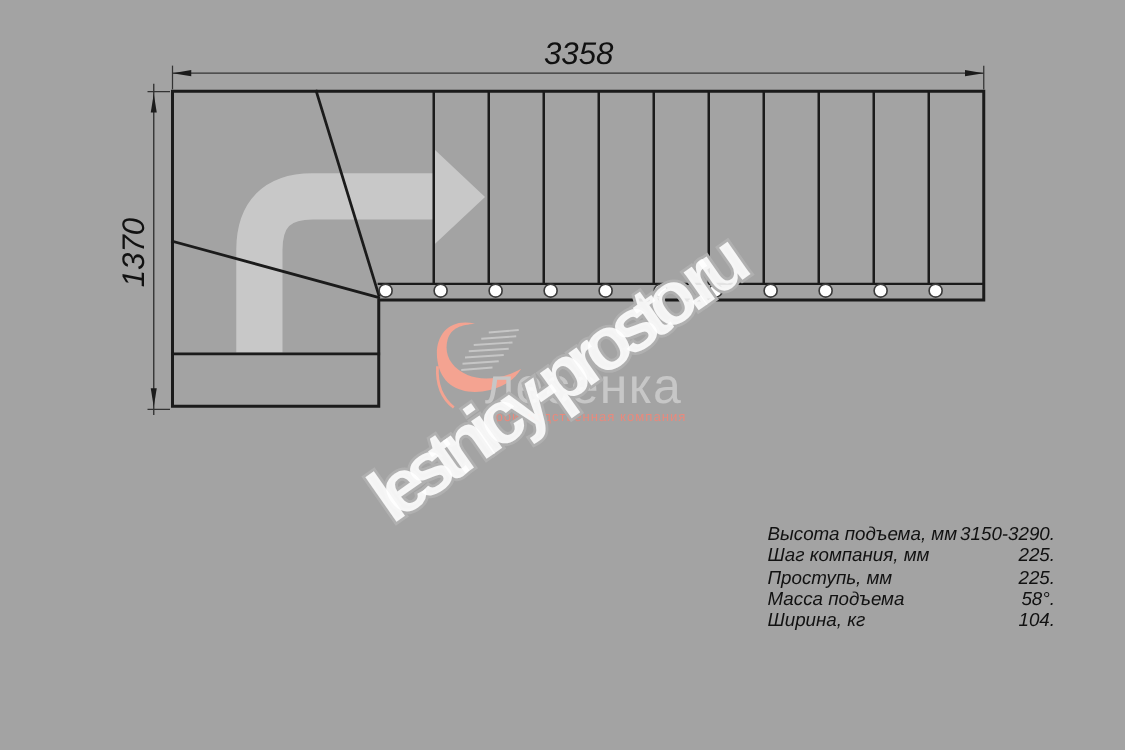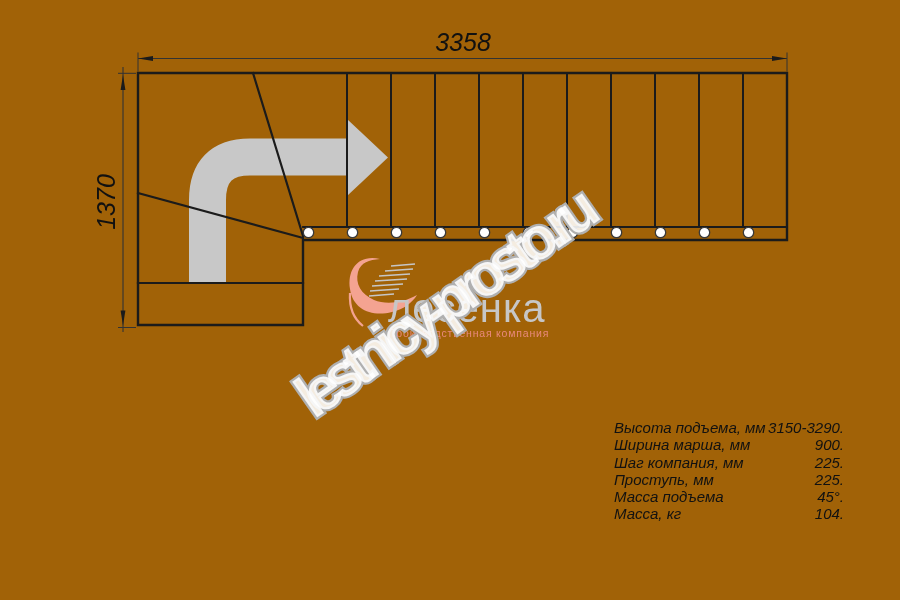--- a/index.html
+++ b/index.html
@@ -1,17 +1,17 @@
 <!DOCTYPE html>
 <html><head>
 <meta charset="utf-8">
 <style>
   html,body{margin:0;padding:0;background:#ffffff;}
   .stage{
-    position:relative;width:900px;height:600px;overflow:hidden;background:#a16207;
+    position:relative;width:900px;height:600px;overflow:hidden;background:#a3a3a3;
     font-family:"Liberation Sans",sans-serif;
   }
   .stage svg{position:absolute;left:0;top:0;}
   .dim-text{
     font-family:"Liberation Sans",sans-serif;
     font-style:italic;font-size:25px;fill:#111111;
   }
   .brand-text{
     font-family:"Liberation Sans",sans-serif;
     font-size:40px;fill:#c7c7c7;letter-spacing:1px;
@@ -106,33 +106,29 @@
 
     <text class="watermark" x="455" y="321" text-anchor="middle" transform="rotate(-35 455 321)">lestnicy-prosto.ru</text>
   </svg>
 
   <div class="specs">
       <div class="spec-row">
         <span class="spec-label">Высота подъема, мм</span>
         <span class="spec-value">3150-3290.</span>
       </div>
       <div class="spec-row">
-        <span class="spec-label">Ширина марша, мм</span>
-        <span class="spec-value">900.</span>
-      </div>
-      <div class="spec-row">
         <span class="spec-label">Шаг компания, мм</span>
         <span class="spec-value">225.</span>
       </div>
       <div class="spec-row">
         <span class="spec-label">Проступь, мм</span>
         <span class="spec-value">225.</span>
       </div>
       <div class="spec-row">
         <span class="spec-label">Масса подъема</span>
-        <span class="spec-value">45°.</span>
+        <span class="spec-value">58°.</span>
       </div>
       <div class="spec-row">
-        <span class="spec-label">Масса, кг</span>
+        <span class="spec-label">Ширина, кг</span>
         <span class="spec-value">104.</span>
       </div>
     </div>
 </div>
 
 </body></html>

